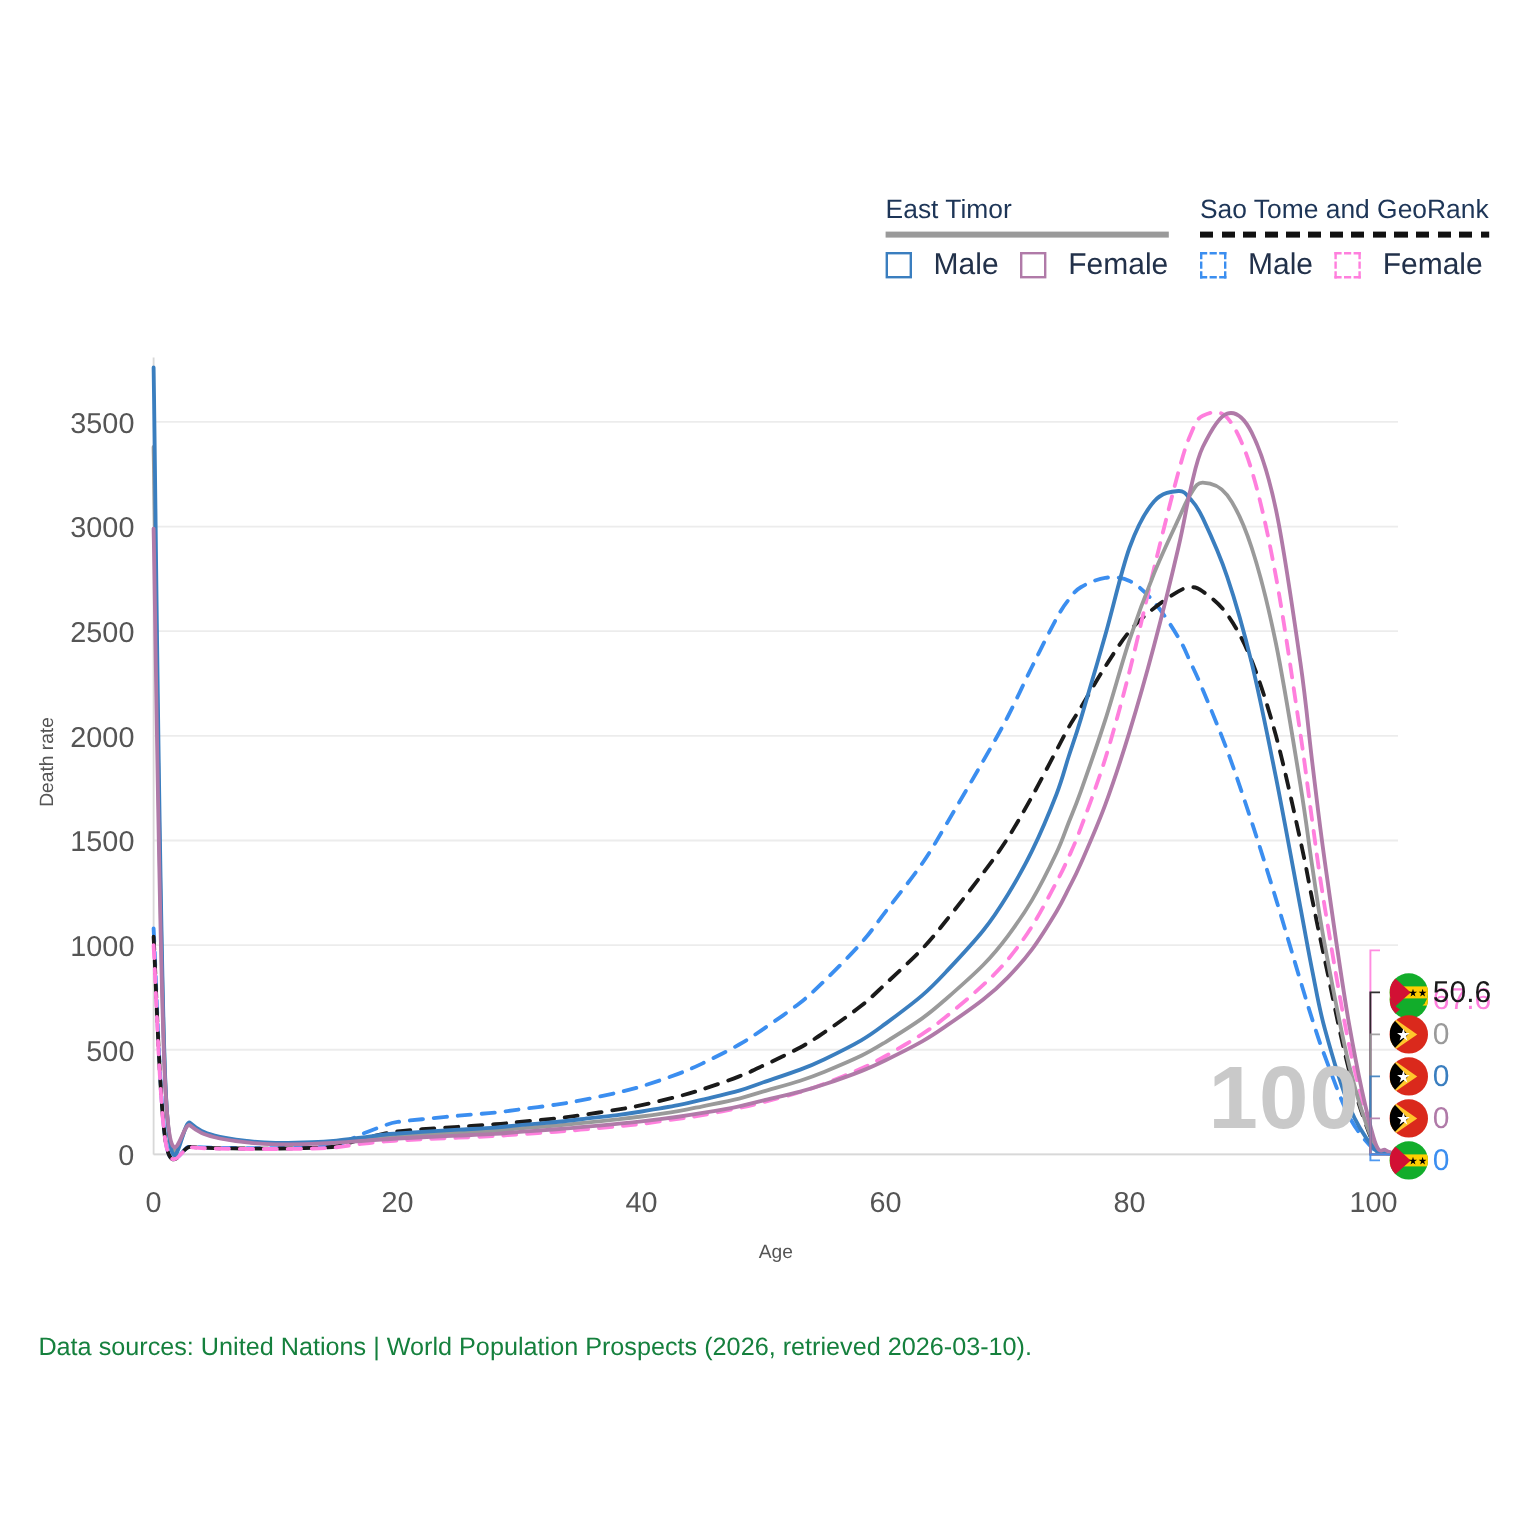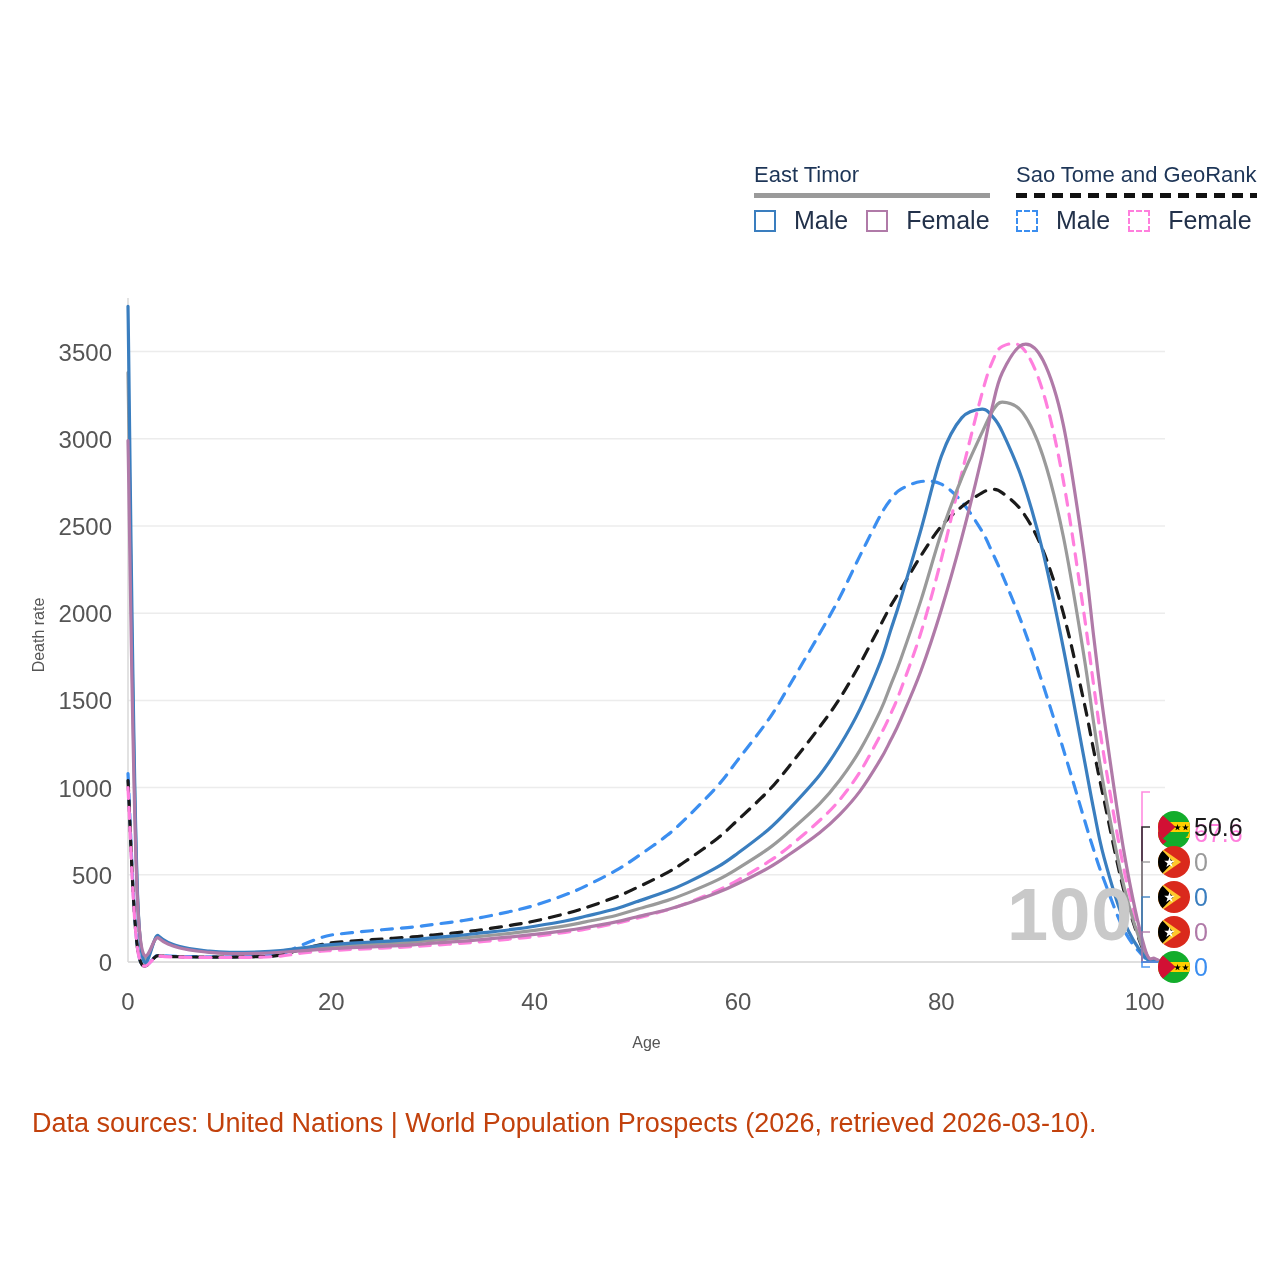--- a/index.html
+++ b/index.html
@@ -11,21 +11,21 @@
   #chart-root{position:absolute;inset:0;}
 
   .title{
     position:absolute;left:28px;top:92px;
     font-size:37px;font-weight:bold;color:#1d3557;
     letter-spacing:-0.2px;white-space:nowrap;
   }
 
   
   .legend{position:absolute;left:738px;top:162px;width:530px;height:80px;}
-  .legend-col{position:absolute;top:0;margin-left:16px;}
+  .legend-col{position:absolute;top:0;}
   .legend-col.et{left:0;}
   .legend-col.stp{left:262px;}
   .legend-head{
     font-size:22px;color:#1d3557;white-space:nowrap;
     padding-bottom:3px;line-height:26px;
   }
   .legend-rule{height:5px;margin-top:2px;}
   .legend-rule.solid{background:#9a9a9a;}
   .legend-rule.dashed{
     background-image:repeating-linear-gradient(to right,#111 0 11px,transparent 11px 18px);
@@ -68,21 +68,21 @@
   
   .flag-st{background:#12ad2b;}
   .flag-st .band{position:absolute;left:0;top:33%;width:100%;height:34%;background:#ffce00;}
   .flag-st .tri{position:absolute;left:0;top:0;width:100%;height:100%;
     background:#d21034;clip-path:polygon(0 0,55% 50%,0 100%);}
   .flag-st .s1,.flag-st .s2{position:absolute;top:13px;width:7px;height:7px;background:#000;
     clip-path:polygon(50% 0,61% 35%,98% 35%,68% 57%,79% 91%,50% 70%,21% 91%,32% 57%,2% 35%,39% 35%);}
   .flag-st .s1{left:16px;}
   .flag-st .s2{left:24px;}
 
-  .footer{position:absolute;left:32px;top:1105px;color:#c2410c;font-size:27px;line-height:36px;}
+  .footer{position:absolute;left:32px;top:1105px;color:#15803d;font-size:21px;line-height:36px;}
 </style>
 </head>
 <body>
 
 <div id="chart-root">
 
 
   <div class="legend">
 
     <div class="legend-col et">

